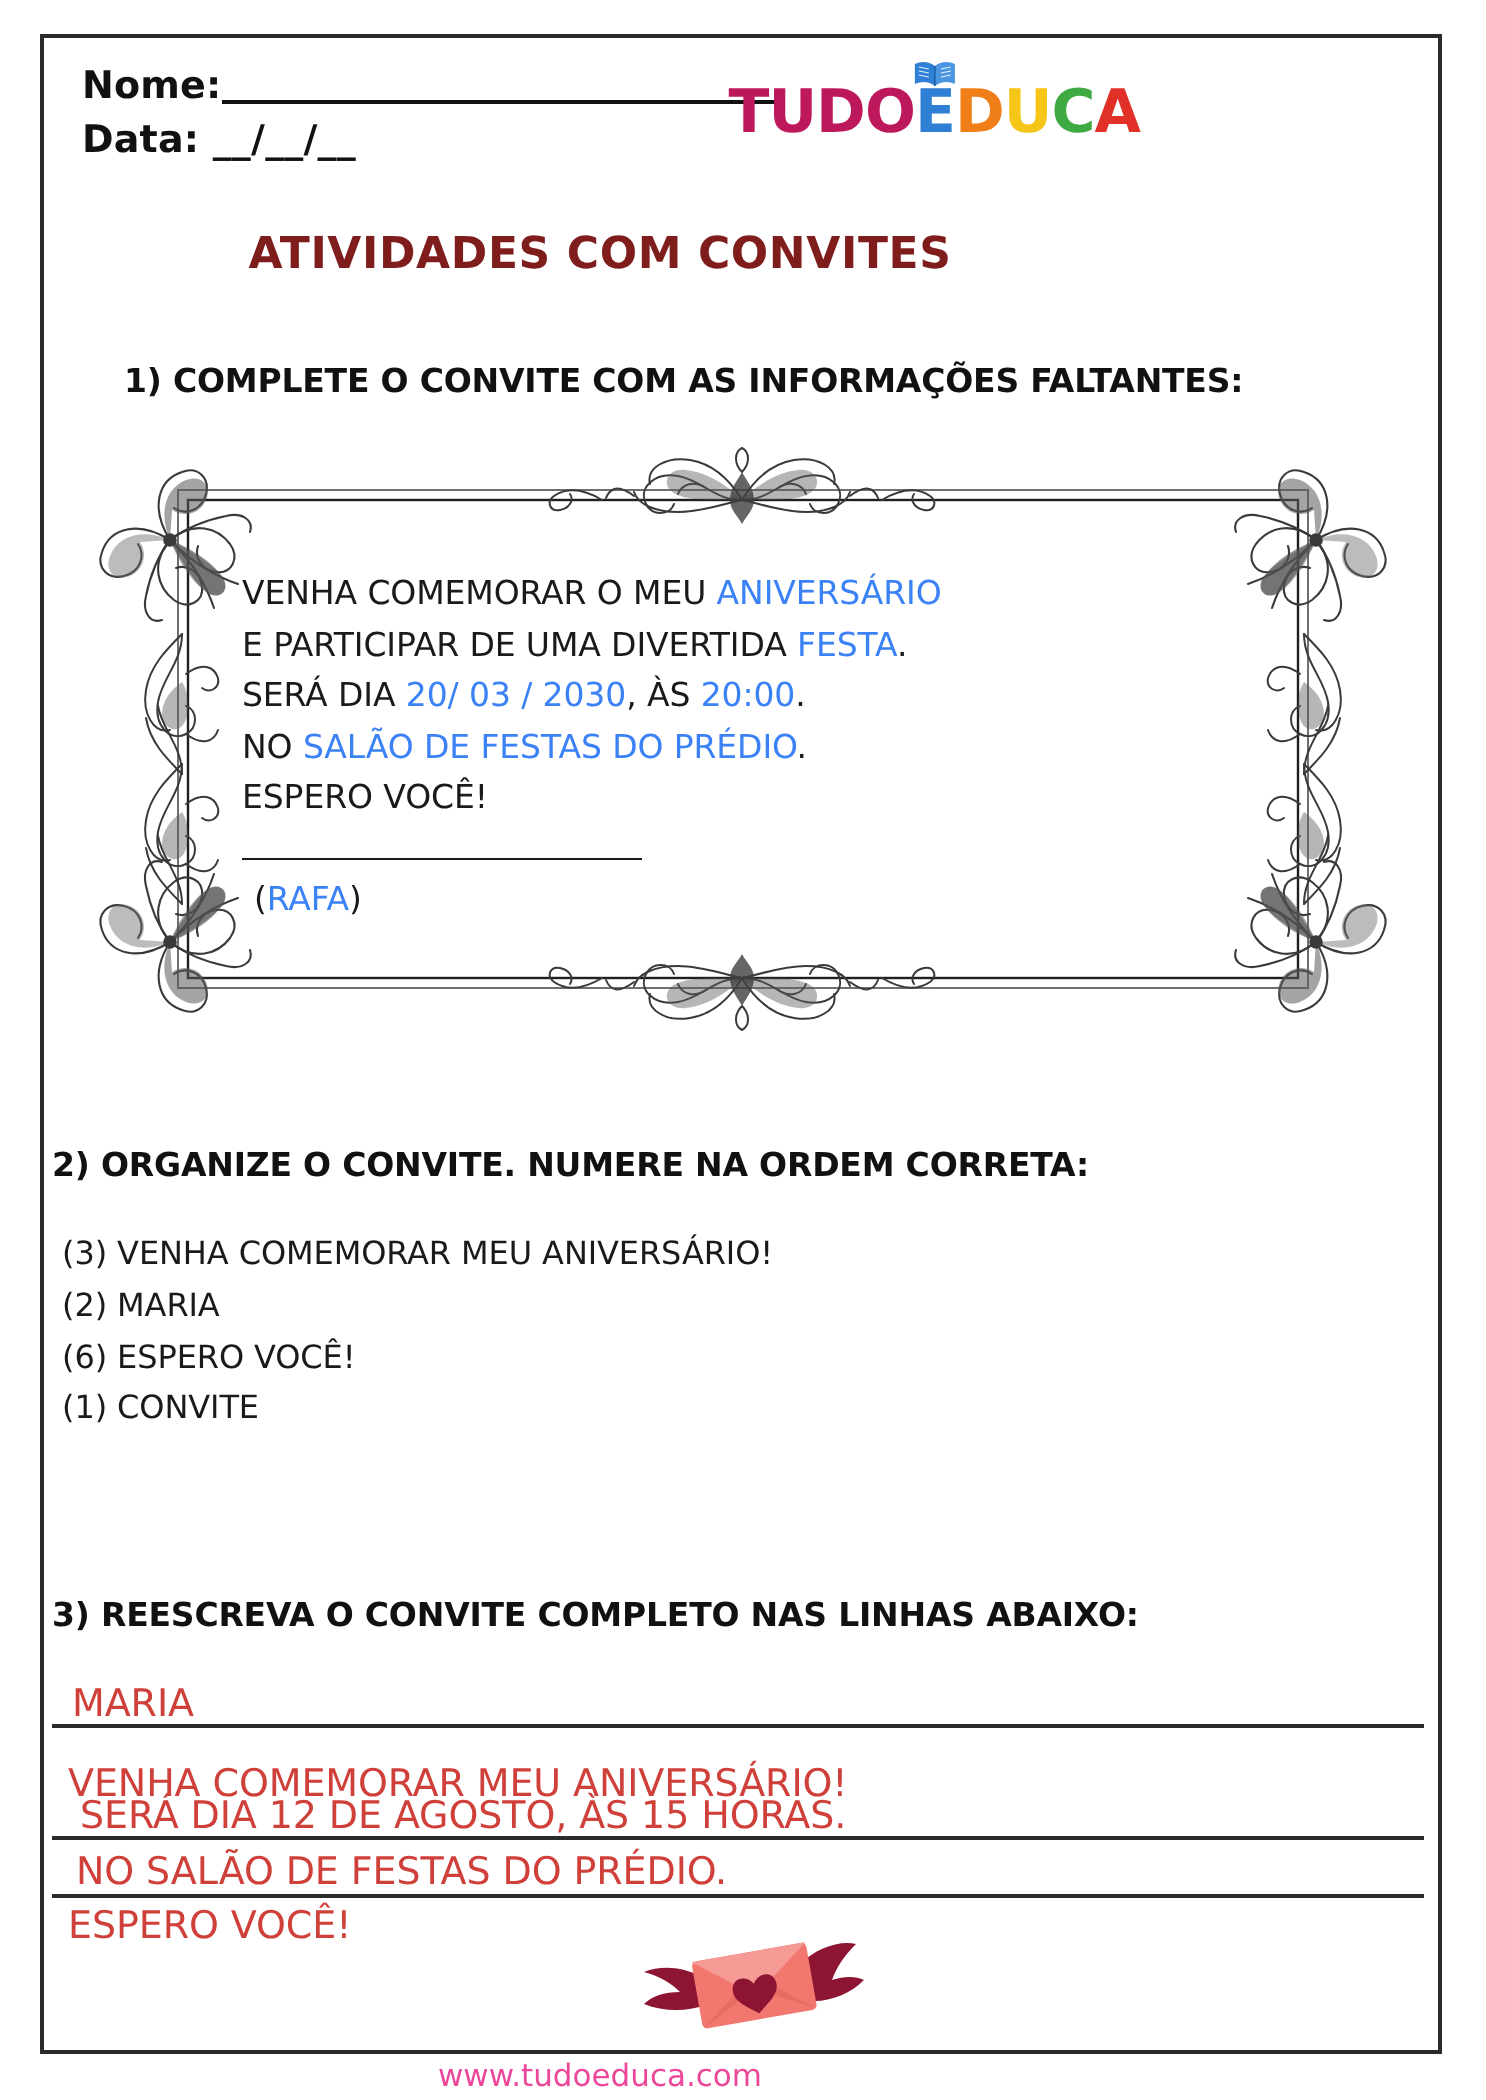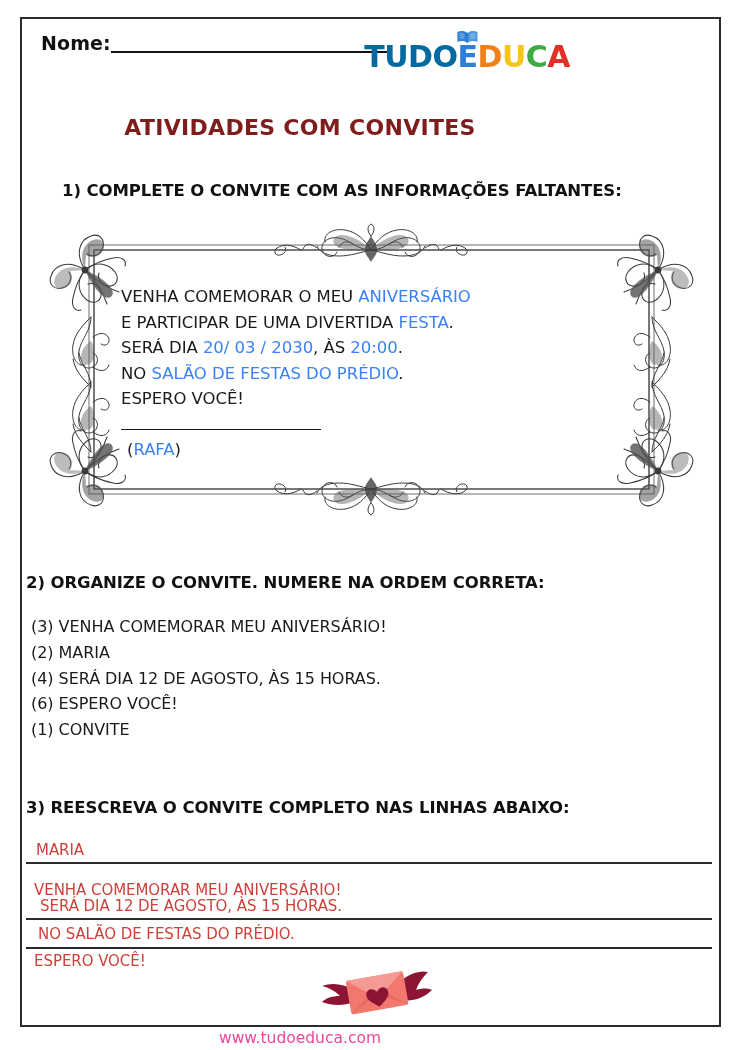--- a/index.html
+++ b/index.html
@@ -176,21 +176,21 @@
     left: 0;
     width: 686px;
     border-bottom: 2px solid #2b2b2b;
   }
   .answer-rule.r1 { top: 24px; }
   .answer-rule.r2 { top: 80px; }
   .answer-rule.r3 { top: 109px; }
   .answer-text {
     position: absolute;
     color: #d0403a;
-    font-size: 15px;
+    font-size: 19px;
     letter-spacing: -0.05px;
     white-space: nowrap;
   }
   .answer-text.a1 { left: 10px; top: 3px; }
   .answer-text.a2 { left: 8px; top: 31px; margin-top: 12px; }
   .answer-text.a3 { left: 14px; top: 59px; }
   .answer-text.a4 { left: 12px; top: 87px; }
   .answer-text.a5 { left: 8px; top: 114px; }
 
   
@@ -216,25 +216,29 @@
 <body>
 
 <div class="sheet">
 
   <div class="page-frame"></div>
 
   <div class="header-fields">
     <div class="field-row">
       <span class="field-label">Nome:</span><span class="field-rule rule-name"></span>
     </div>
+    <div class="field-row">
+      <span class="field-label">Data:</span>
+      <span>__/__/__</span>
+    </div>
   </div>
 
   <div class="logo">
     <div class="logo-word">
-      <span id="lg-tudo" style="color: #0369a1;">TUDO</span>
+      <span id="lg-tudo" style="color: #be185d;">TUDO</span>
         <span class="logo-e-wrap">
         <svg class="logo-book" viewBox="0 0 44 28">
           <path d="M22 6 C16 1, 8 1, 2 4 L2 24 C8 21, 16 21, 22 26 Z" fill="#2f7fd4"></path>
           <path d="M22 6 C28 1, 36 1, 42 4 L42 24 C36 21, 28 21, 22 26 Z" fill="#4a96e0"></path>
           <path d="M22 6 L22 26" stroke="#1d5fa8" stroke-width="1.6" fill="none"></path>
           <path d="M6 7 L16 9 M6 11 L16 13 M6 15 L16 17" stroke="#ffffff" stroke-width="1.1" opacity=".85"></path>
           <path d="M28 9 L38 7 M28 13 L38 11 M28 17 L38 15" stroke="#ffffff" stroke-width="1.1" opacity=".85"></path>
         </svg>
         <span id="lg-e" style="color: rgb(47, 127, 212);">E</span>
       </span>
@@ -332,21 +336,20 @@
       <div><span class="sig-rule"></span></div>
       <div class="sig-name"><span>(</span><span class="red">RAFA</span><span>)</span></div>
     </div>
   </div>
 
   <div class="q-heading" id="q2-heading">2) ORGANIZE O CONVITE. NUMERE NA ORDEM CORRETA:</div>
 
   <div class="order-list">
     <div class="order-item">(3) VENHA COMEMORAR MEU ANIVERSÁRIO!</div>
     <div class="order-item">(2) MARIA</div>
-    <div class="order-item">(4) SERÁ DIA 12 DE AGOSTO, ÀS 15 HORAS.</div>
     <div class="order-item">(6) ESPERO VOCÊ!</div>
     <div class="order-item">(1) CONVITE</div>
   </div>
 
   <div class="q-heading" id="q3-heading">3) REESCREVA O CONVITE COMPLETO NAS LINHAS ABAIXO:</div>
 
   <div class="answer-area">
     <div class="answer-rule r1"></div>
     <div class="answer-rule r2"></div>
     <div class="answer-rule r3"></div>

